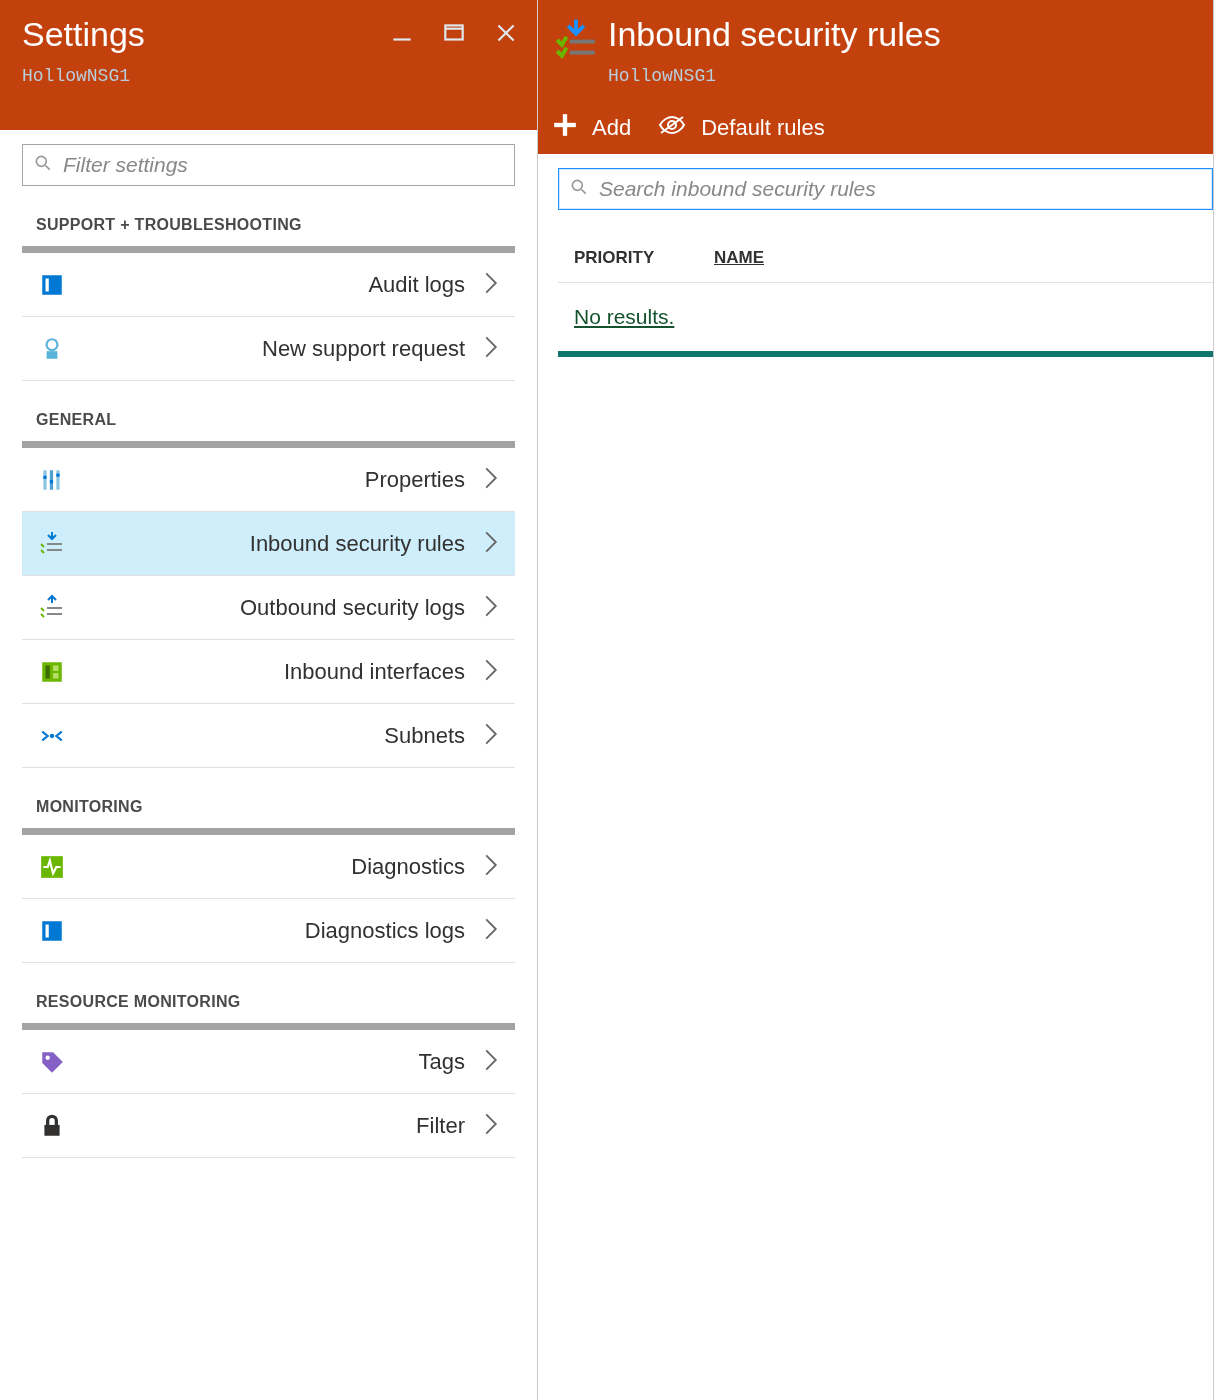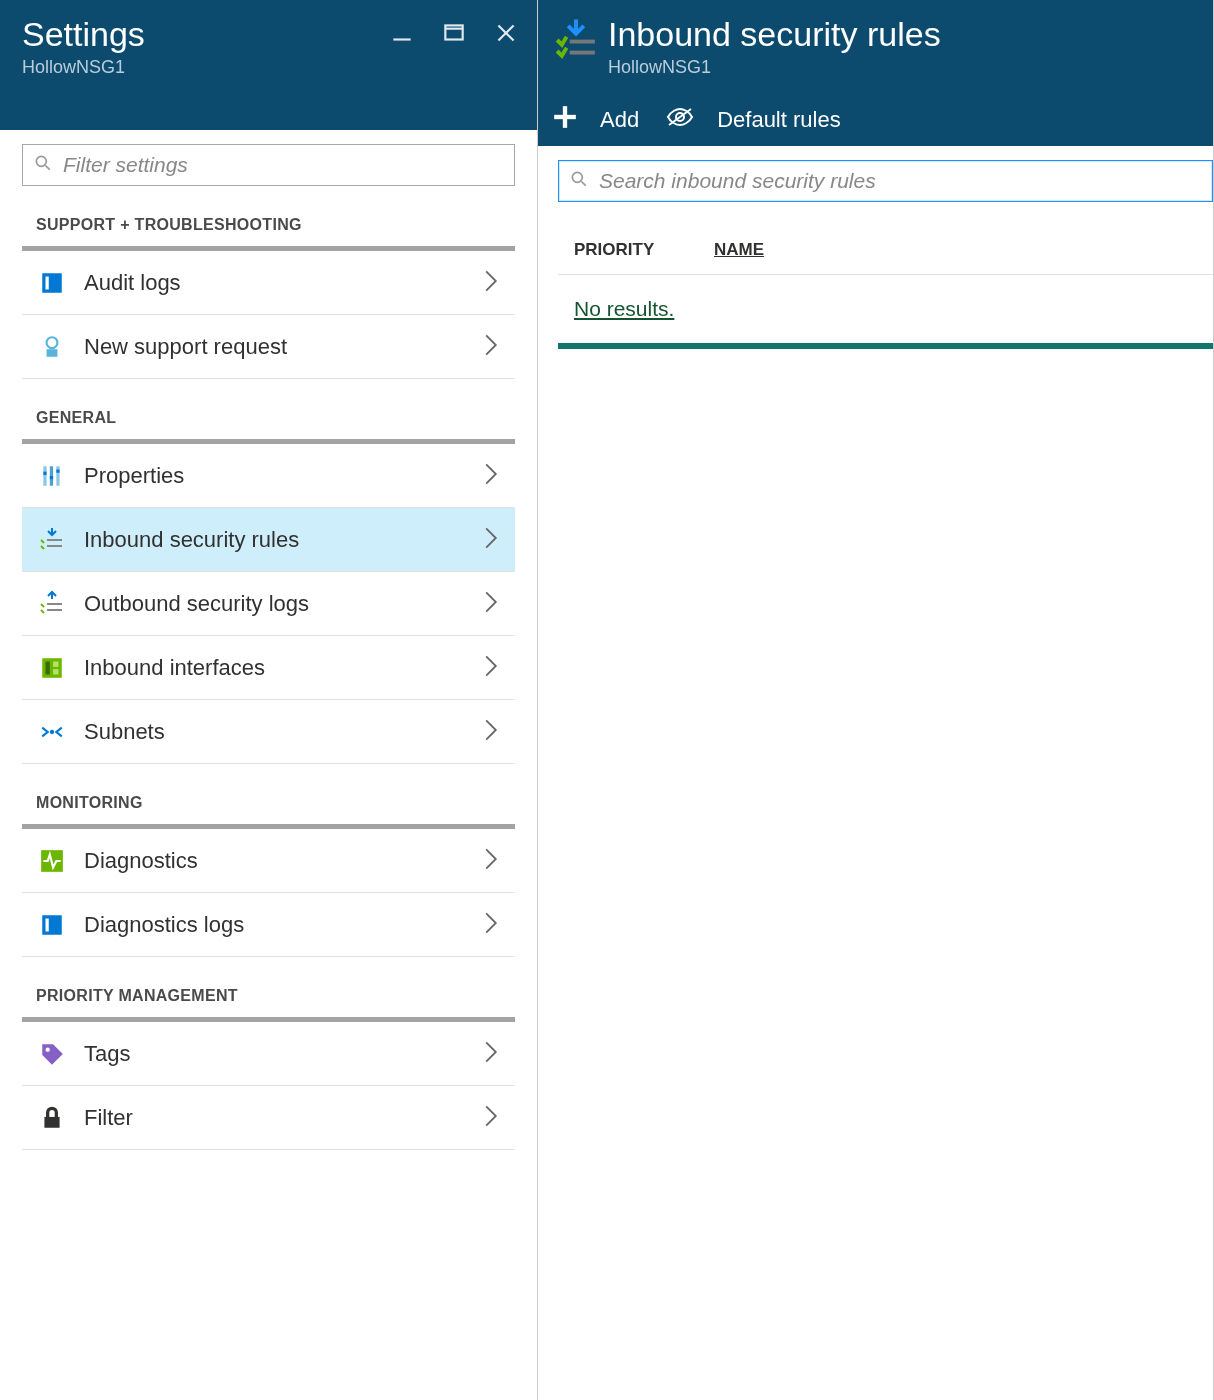--- a/index.html
+++ b/index.html
@@ -15,52 +15,52 @@
   .blade {
     display: flex;
     flex-direction: column;
     border-right: 1px solid #ccc;
     height: 100%;
   }
   .blade-left { width: 538px; }
   .blade-right { flex: 1; }
 
   .blade-header {
-    background: #0c4a6e;
+    background: #c2410c;
     color: #fff;
     padding: 16px 22px 10px 22px;
     position: relative;
     min-height: 130px;
   }
   .blade-right .blade-header { padding-left: 14px; }
   .blade-title-row { display:flex; align-items:flex-start; }
   .blade-title-icon { width: 48px; flex:0 0 48px; display:flex; align-items:center; justify-content:center; margin-right:8px; margin-top:2px; }
   .blade-title { font-size: 34px; font-weight: 400; line-height: 1.1; }
-  .blade-subtitle { font-size: 18px; color: #b9cddd; margin-top: 4px; }
+  .blade-subtitle { font-size: 18px; color: #b9cddd; margin-top: 13px; font-family: Liberation Mono, monospace; }
 
   .window-controls {
     position: absolute;
     top: 20px;
     right: 18px;
     display: flex;
     gap: 26px;
     color: #e0e9f0;
   }
   .win-btn svg { display:block; }
 
   .toolbar {
     display: flex;
     gap: 26px;
     margin-top: 26px;
     align-items: center;
   }
   .toolbar-btn {
     display: flex;
     align-items: center;
-    gap: 22px;
+    gap: 14px;
     color: #fff;
     font-size: 22px;
     cursor: pointer;
   }
   .toolbar-btn svg { flex:0 0 auto; }
 
   .blade-body {
     flex: 1;
     overflow-y: auto;
     padding: 14px 22px 20px 22px;
@@ -90,21 +90,21 @@
 
   .section-header {
     font-size:16px;
     font-weight:600;
     color:#4a4a4a;
     letter-spacing:0.3px;
     margin: 30px 0 12px 14px;
   }
   .section-header:first-of-type { margin-top: 10px; }
 
-  .menu-list { border-top:5px solid #a3a3a3; }
+  .menu-list { border-top:7px solid #a3a3a3;text-align:right; }
   .menu-item {
     display:flex;
     align-items:center;
     height:64px;
     border-bottom:1px solid #e1e1e1;
     padding: 0 16px;
     cursor:pointer;
     gap:18px;
   }
   .menu-item.selected { background:#cfeefc; }
@@ -313,21 +313,21 @@
         </span>
         <span class="menu-label">Diagnostics logs</span>
         <span class="chevron">
           <svg width="16" height="24" viewBox="0 0 12 20" fill="none" stroke="currentColor" stroke-width="1.5">
               <polyline points="2,2 10,10 2,18"></polyline>
             </svg>
         </span>
       </div>
     </div>
 
-    <div class="section-header">PRIORITY MANAGEMENT</div>
+    <div class="section-header">RESOURCE MONITORING</div>
     <div class="menu-list">
       <div class="menu-item">
         <span class="menu-icon">
           <svg width="26" height="26" viewBox="0 0 24 24">
               <path d="M3 3 L13 3 L22 12 L12 22 L3 13 Z" fill="#8661c5"></path>
               <circle cx="8" cy="8" r="2" fill="#fff"></circle>
             </svg>
         </span>
         <span class="menu-label">Tags</span>
         <span class="chevron">

